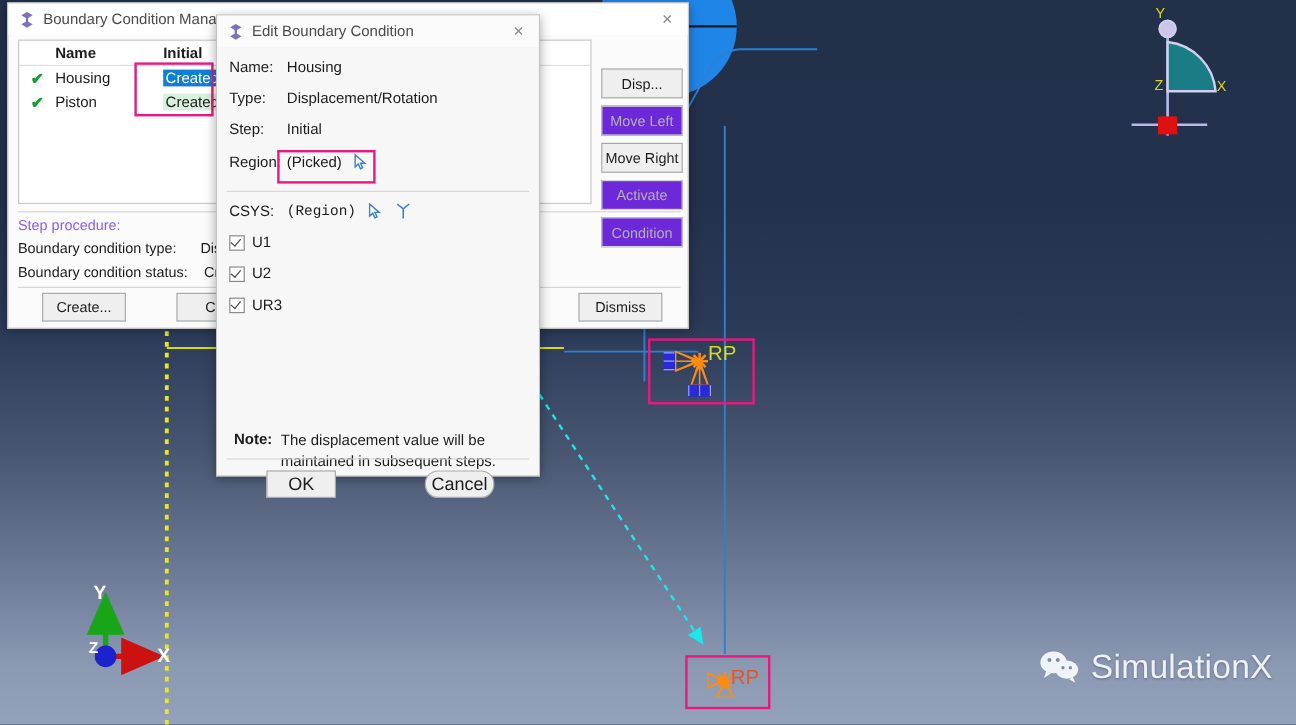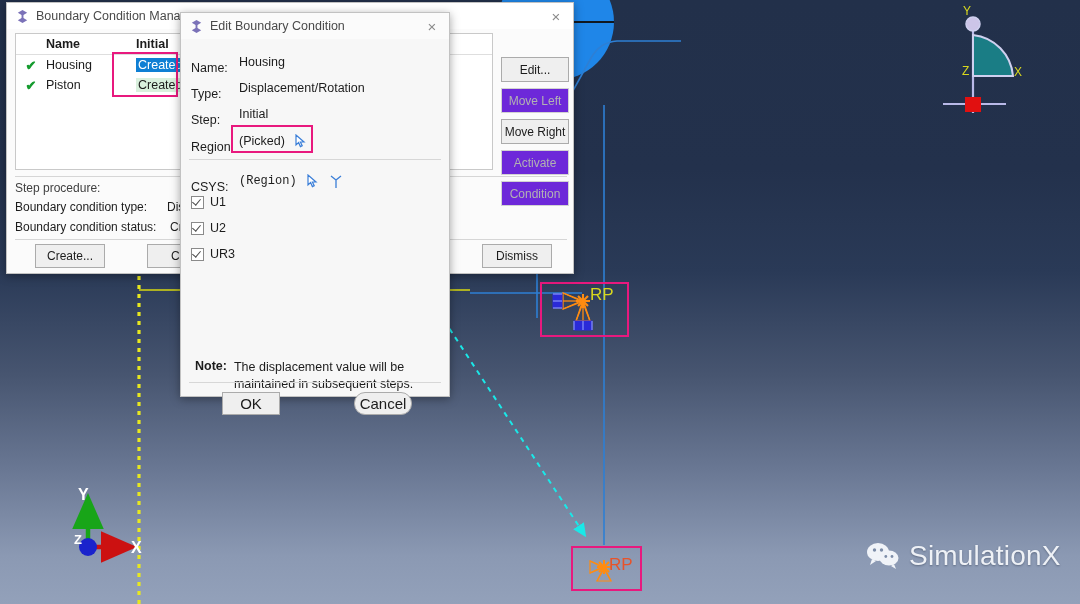--- a/index.html
+++ b/index.html
@@ -65,31 +65,31 @@
   .pink-box{position:absolute;border:2px solid #e8197e;pointer-events:none;}
 
   .bcm-btns{position:absolute;left:494px;top:28px;width:66px;}
   .bcm-btn{width:66px;height:23px;margin-bottom:6px;font-size:12px;
            background:#efefef;border:1px solid #ababab;color:#1c1c1c;
            display:flex;align-items:center;justify-content:center;font-family:"Liberation Sans",sans-serif;}
   .bcm-btn.dis{color:#b2b2b2;border-color:#d2d2d2;background:#6d28d9;}
 
   .bcm-sep{position:absolute;left:8px;height:1px;background:#d6d6d6;}
   .bcm-info{position:absolute;font-size:12px;color:#1c1c1c;white-space:nowrap;}
-  .bcm-info.dim{color:#404040;}
+  .bcm-info.dim{color:#8b5cf6;}
   .bcm-foot-btn{position:absolute;height:22px;font-size:12px;background:#efefef;
                 border:1px solid #ababab;color:#1c1c1c;display:flex;align-items:center;
                 justify-content:center;}
 
   
   #ebc{left:180px;top:12px;width:268px;height:383px;background:#f7f7f7;}
   #ebc .win-title{background:#fbfbfb;}
   .ebc-body{position:absolute;left:0;top:26px;right:0;bottom:0;background:#f7f7f7;}
   .ebc-row{position:absolute;display:flex;align-items:center;font-size:12.5px;color:#1c1c1c;}
-  .ebc-lab{width:48px;flex:0 0 auto;margin-top:12px;}
+  .ebc-lab{width:48px;flex:0 0 auto;}
   .ebc-val{white-space:nowrap;}
   .mono{font-family:"Liberation Mono",monospace;font-size:12px;}
   .ebc-hr{position:absolute;left:8px;right:8px;height:1px;background:#d7d7d7;}
   .chk{position:absolute;display:flex;align-items:center;font-size:12.5px;color:#1c1c1c;}
   .chk .bx{width:11px;height:11px;border:1px solid #8a8a8a;background:#fff;
            margin-right:6px;position:relative;flex:0 0 auto;}
   .chk .bx:after{content:"";position:absolute;left:2px;top:0px;width:4px;height:7px;
                  border:solid #4a4a4a;border-width:0 1.6px 1.6px 0;transform:rotate(40deg);}
   .note{position:absolute;left:14px;top:320px;width:240px;font-size:12.5px;color:#1c1c1c;
         display:flex;}
@@ -256,21 +256,21 @@
         </div>
         <div class="bcm-row">
           <div class="c0">✔</div>
           <div class="c1">Piston</div>
           <div class="c2 cell-green">Created</div>
         </div>
       </div>
       <div class="pink-box" style="left:105px;top:23px;width:62px;height:41px;"></div>
 
       <div class="bcm-btns">
-        <div class="bcm-btn">Edit...</div>
+        <div class="bcm-btn">Disp...</div>
         <div class="bcm-btn dis">Move Left</div>
         <div class="bcm-btn">Move Right</div>
         <div class="bcm-btn dis">Activate</div>
         <div class="bcm-btn dis">Condition</div>
       </div>
 
       <div class="bcm-sep" style="top:147px;width:552px;"></div>
 
       <div class="bcm-info dim" style="left:8px;top:152px;">Step procedure:</div>
       <div class="bcm-info" style="left:8px;top:171px;">Boundary condition type:</div>

